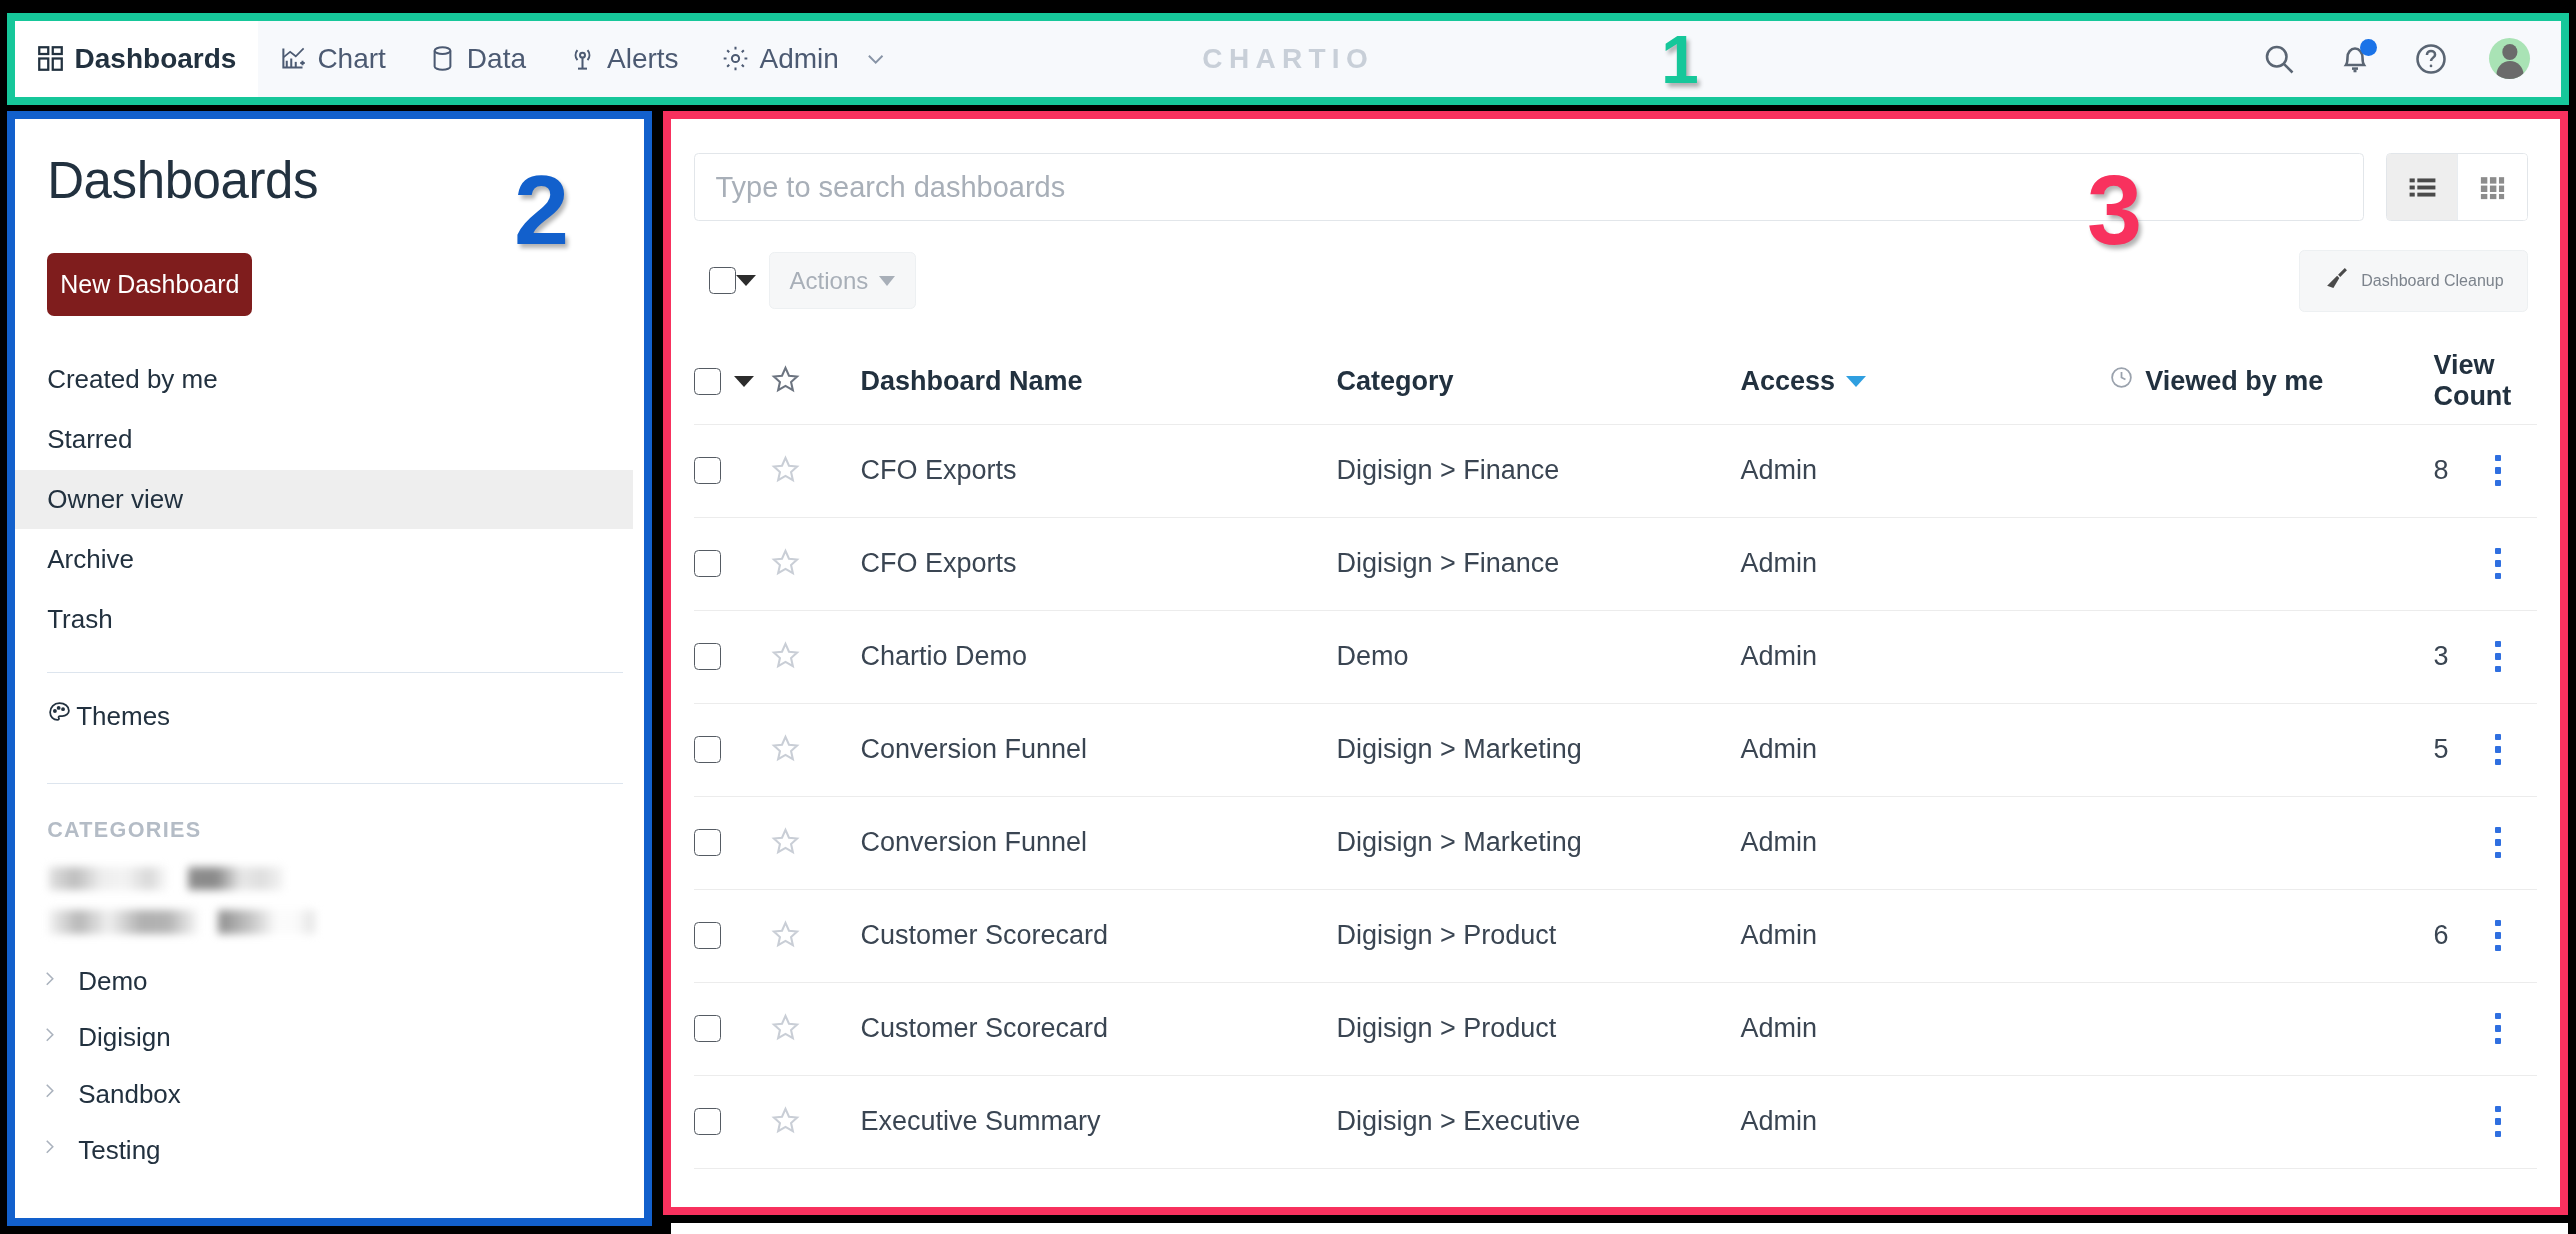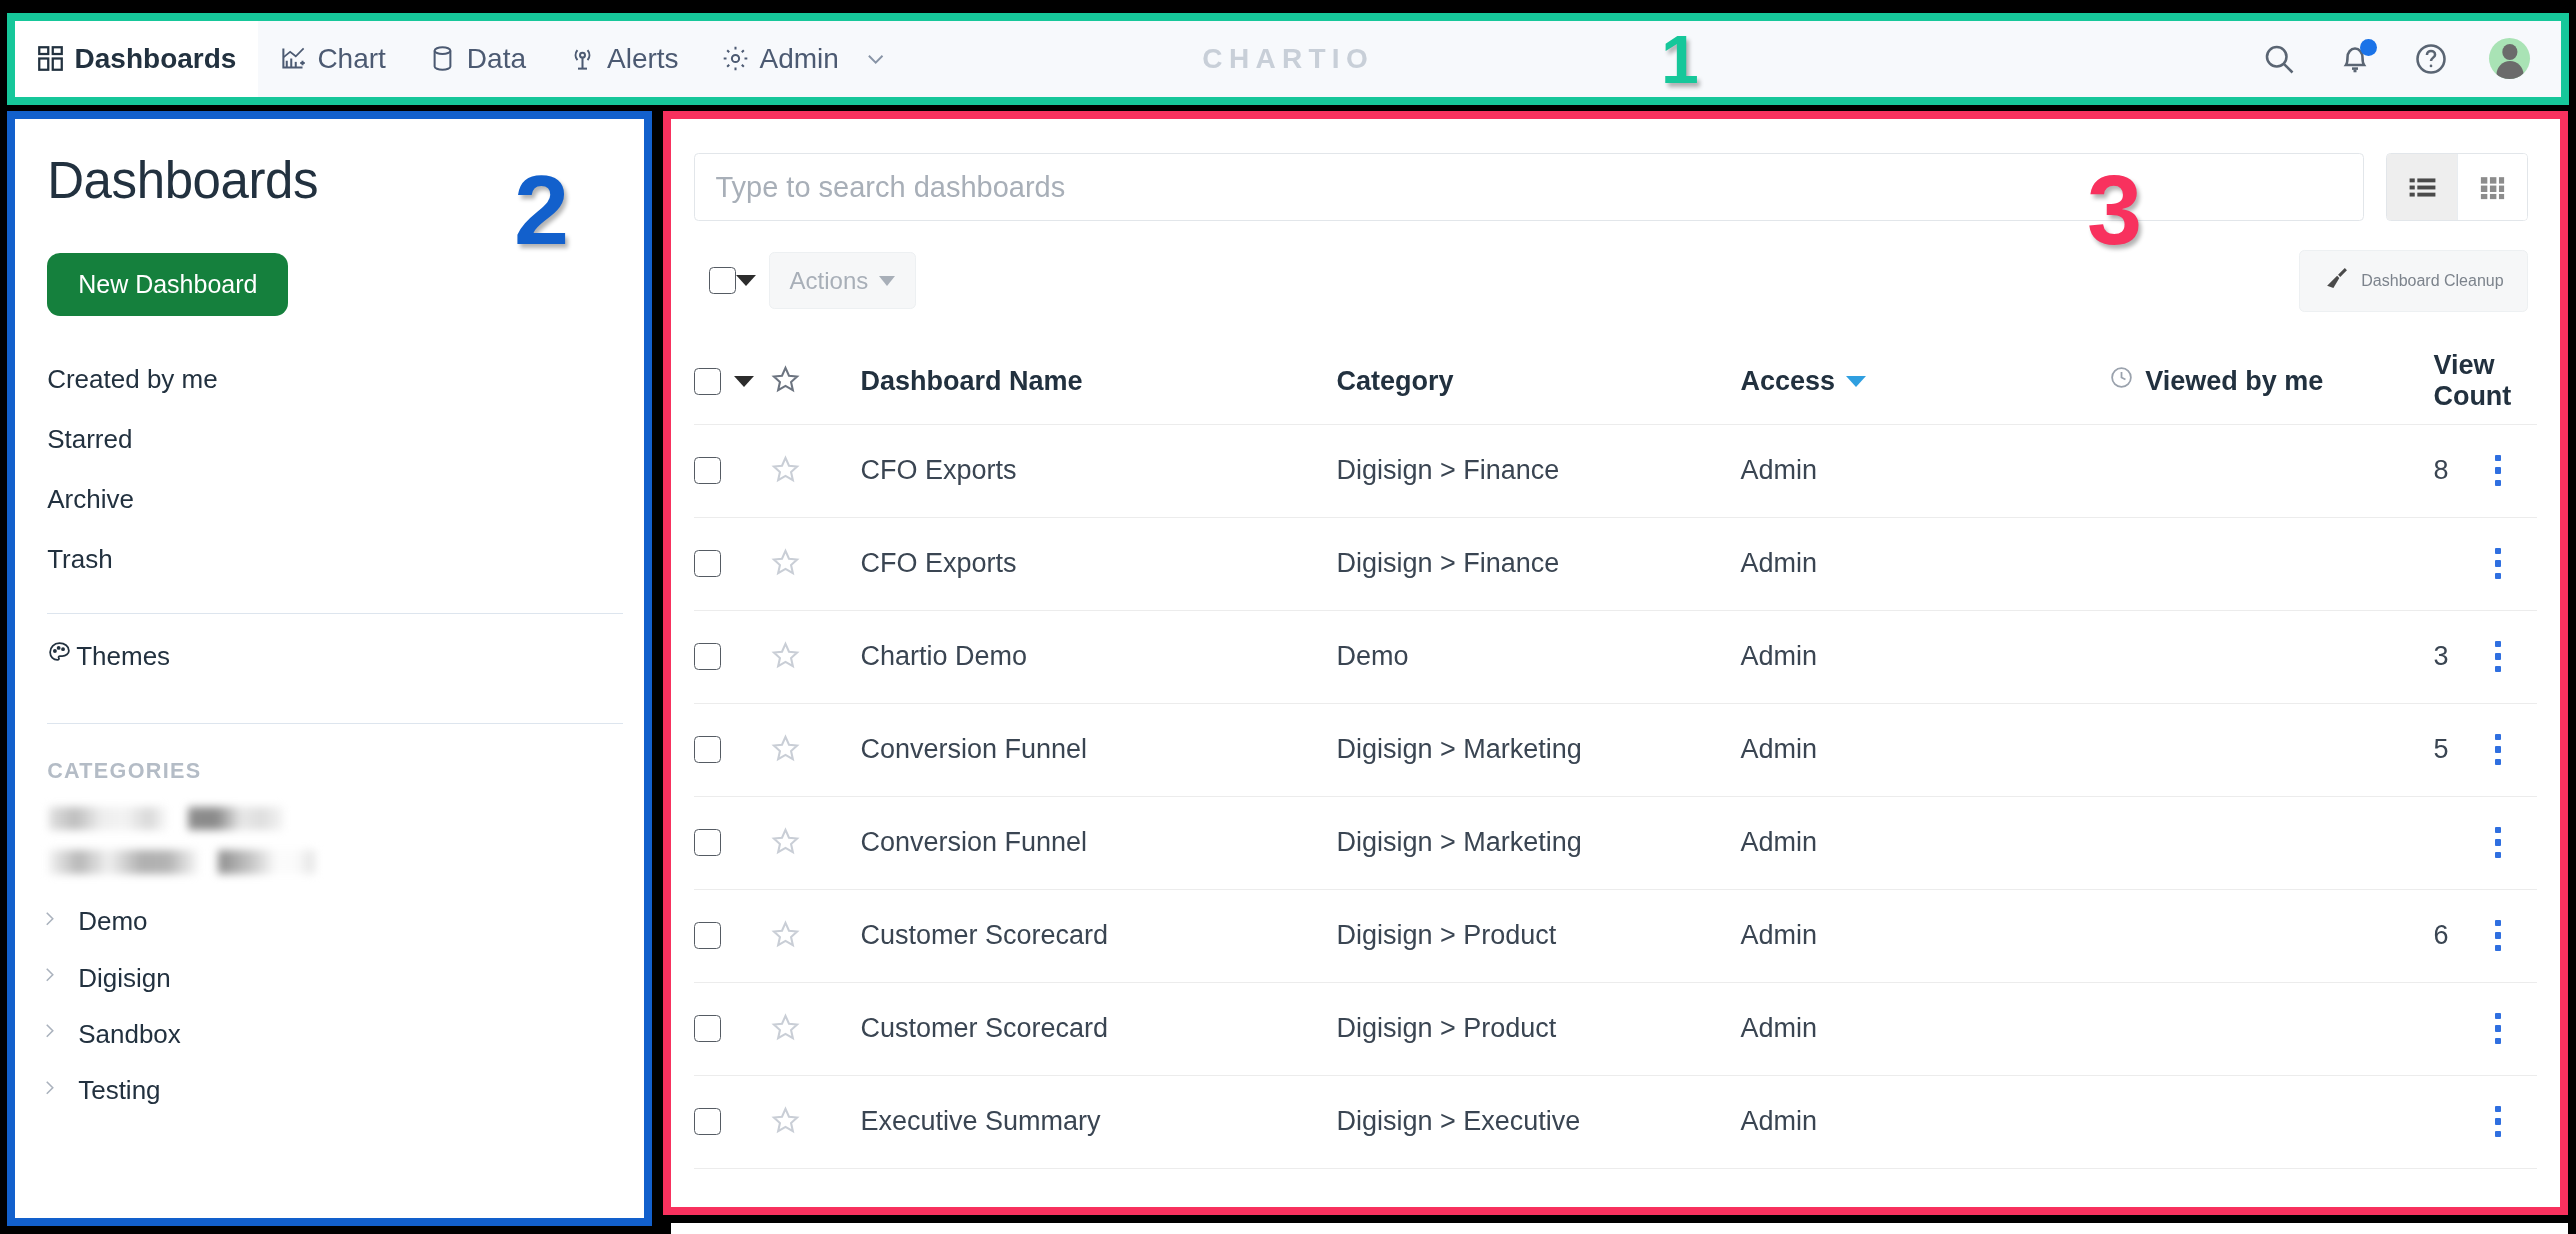--- a/index.html
+++ b/index.html
@@ -102,23 +102,23 @@
     position: absolute; left: 0; top: 0; right: 0; bottom: 0;
     background: #fff; padding: 32px 0 0 0; overflow: hidden;
   }
   .side-title {
     font-size: 51px; color: #22313f; font-weight: normal;
     padding: 0 0 0 32px; letter-spacing: -0.4px;
   }
   .new-dash-btn {
     margin: 43px 0 0 32px;
     display: inline-block;
-    background: #15803d; color: #fff;
-    font-size: 25px; padding: 17px 31px;
-    border: none; border-radius: 13px; cursor: pointer;
+    background: #7f1d1d; color: #fff;
+    font-size: 25px; padding: 17px 13px;
+    border: none; border-radius: 7px; cursor: pointer;
     font-family: "Liberation Sans", sans-serif;
   }
   .side-list { margin-top: 34px; }
   .side-link {
     font-size: 26px; color: #22313f;
     padding: 14.4px 0 14.4px 32px; margin: 0 10.8px 0 0;
     cursor: pointer;
   }
   .side-link.selected { background: #eeeeee; }
   .side-div {
@@ -369,20 +369,21 @@
 <div class="ann-2">
   <div class="sidebar">
 
     <div class="side-title">Dashboards</div>
 
     <button class="new-dash-btn">New Dashboard</button>
 
     <div class="side-list">
       <div class="side-link">Created by me</div>
       <div class="side-link">Starred</div>
+      <div class="side-link selected">Owner view</div>
       <div class="side-link">Archive</div>
       <div class="side-link">Trash</div>
     </div>
 
     <div class="side-div"></div>
 
     <div class="themes-row">
       <span>
         <svg width="25" height="25" viewBox="0 0 24 24" fill="none" stroke="#22313f" stroke-width="1.7">
           <path d="M12 3 C6.8 3 3 6.9 3 11.8 C3 16.2 6.3 19 10 19 C11.4 19 11.8 18 11.3 17.2

